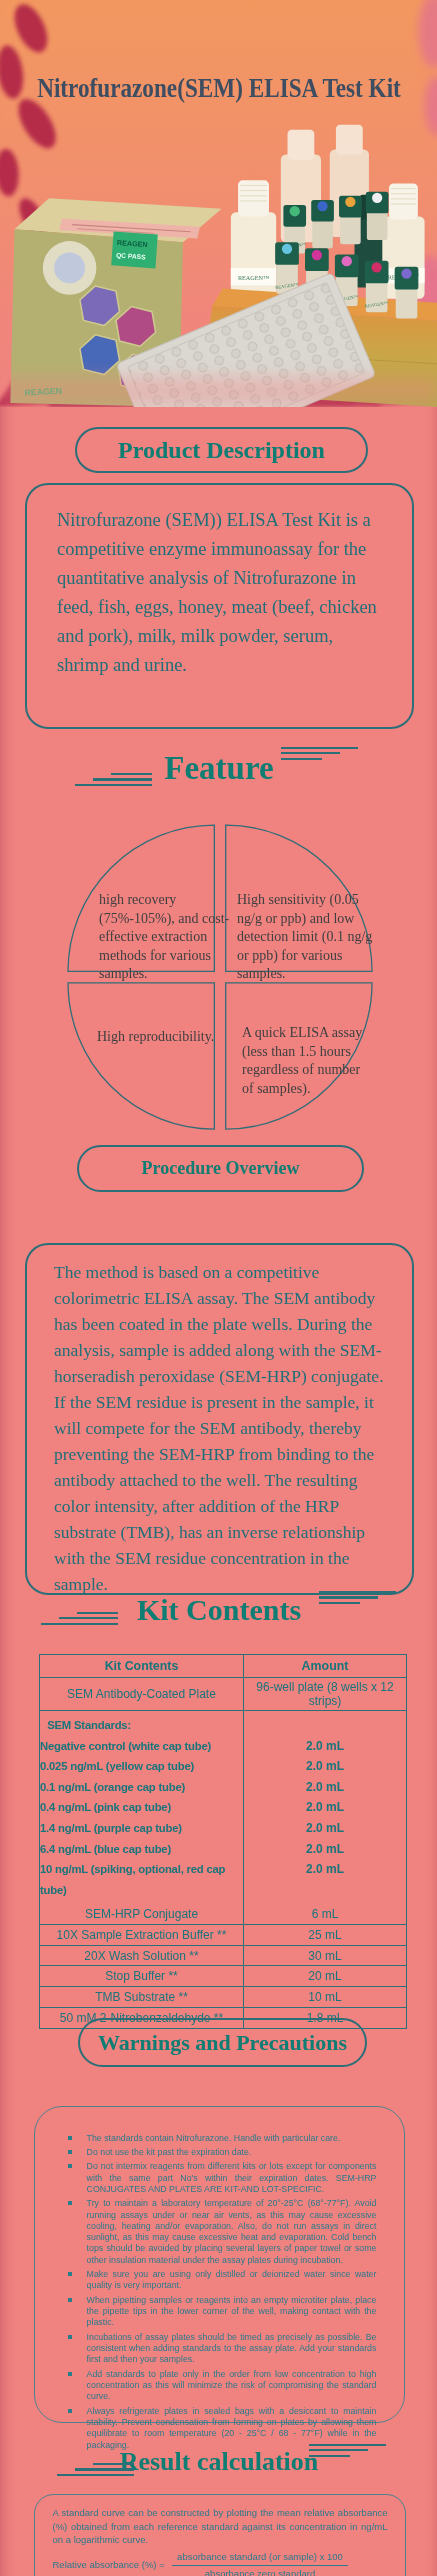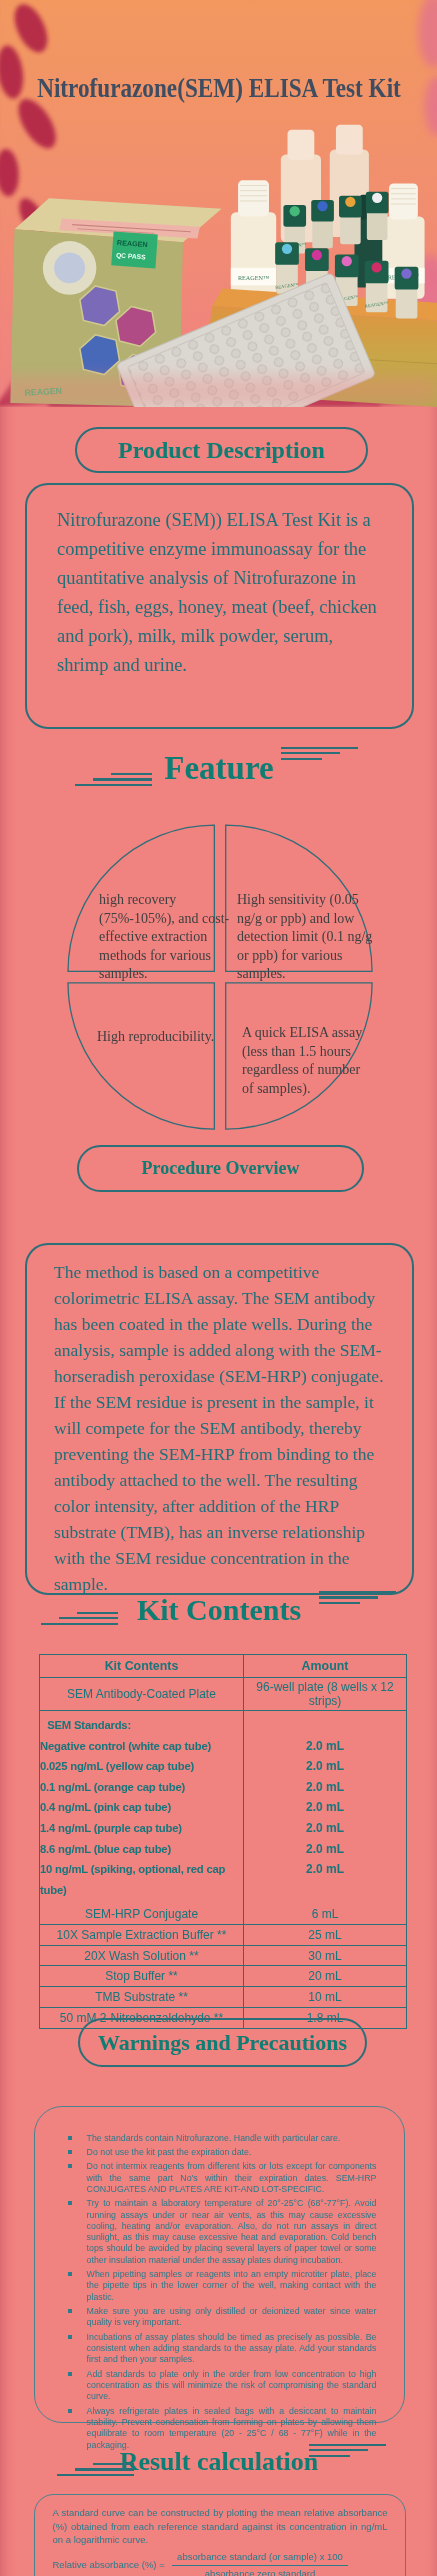--- a/index.html
+++ b/index.html
@@ -319,21 +319,21 @@
       <div class="tcell">96-well plate (8 wells x 12 strips)</div>
     </div>
     <div class="trow">
       <div class="tcell c1 std-lines" id="standards-lines" style="display:block;text-align:left;">
           <div class="std-line groupname">SEM Standards:</div>
           <div class="std-line">Negative control (white cap tube)</div>
           <div class="std-line">0.025 ng/mL (yellow cap tube)</div>
           <div class="std-line">0.1 ng/mL (orange cap tube)</div>
           <div class="std-line">0.4 ng/mL (pink cap tube)</div>
           <div class="std-line">1.4 ng/mL (purple cap tube)</div>
-          <div class="std-line">8.6 ng/mL (blue cap tube)</div>
+          <div class="std-line">6.4 ng/mL (blue cap tube)</div>
           <div class="std-line">10 ng/mL (spiking, optional, red cap tube)</div>
         </div>
       <div class="tcell std-lines" id="standards-amounts" style="display:block;">
           <div class="std-amt">&nbsp;</div>
           <div class="std-amt">2.0 mL</div>
           <div class="std-amt">2.0 mL</div>
           <div class="std-amt">2.0 mL</div>
           <div class="std-amt">2.0 mL</div>
           <div class="std-amt">2.0 mL</div>
           <div class="std-amt">2.0 mL</div>
@@ -371,22 +371,22 @@
   <div class="stadium" style="left:78px;top:2018px;width:285px;height:45px;font-size:22px;">
     <span>Warnings and Precautions</span>
   </div>
 
   <div class="softbox" style="left:34px;top:2106px;width:371px;height:317px;box-sizing:border-box;">
     <ul id="warning-list">
         <li>The standards contain Nitrofurazone. Handle with particular care.</li>
         <li>Do not use the kit past the expiration date.</li>
         <li>Do not intermix reagents from different kits or lots except for components with the same part No's within their expiration dates. SEM-HRP CONJUGATES AND PLATES ARE KIT-AND LOT-SPECIFIC.</li>
         <li>Try to maintain a laboratory temperature of 20°-25°C (68°-77°F). Avoid running assays under or near air vents, as this may cause excessive cooling, heating and/or evaporation. Also, do not run assays in direct sunlight, as this may cause excessive heat and evaporation. Cold bench tops should be avoided by placing several layers of paper towel or some other insulation material under the assay plates during incubation.</li>
+        <li>Make sure you are using only distilled or deionized water since water quality is very important.</li>
         <li>When pipetting samples or reagents into an empty microtiter plate, place the pipette tips in the lower corner of the well, making contact with the plastic.</li>
-        <li>Make sure you are using only distilled or deionized water since water quality is very important.</li>
         <li>Incubations of assay plates should be timed as precisely as possible. Be consistent when adding standards to the assay plate. Add your standards first and then your samples.</li>
         <li>Add standards to plate only in the order from low concentration to high concentration as this will minimize the risk of compromising the standard curve.</li>
         <li>Always refrigerate plates in sealed bags with a desiccant to maintain stability. Prevent condensation from forming on plates by allowing them equilibrate to room temperature (20 - 25°C / 68 - 77°F) while in the packaging.</li>
       </ul>
   </div>
 
   <div class="deco-head" style="top:2438px;height:48px;">
     <span class="deco dleft" style="left:57px;bottom:7.2px;">
         <i></i>
         <i></i>

